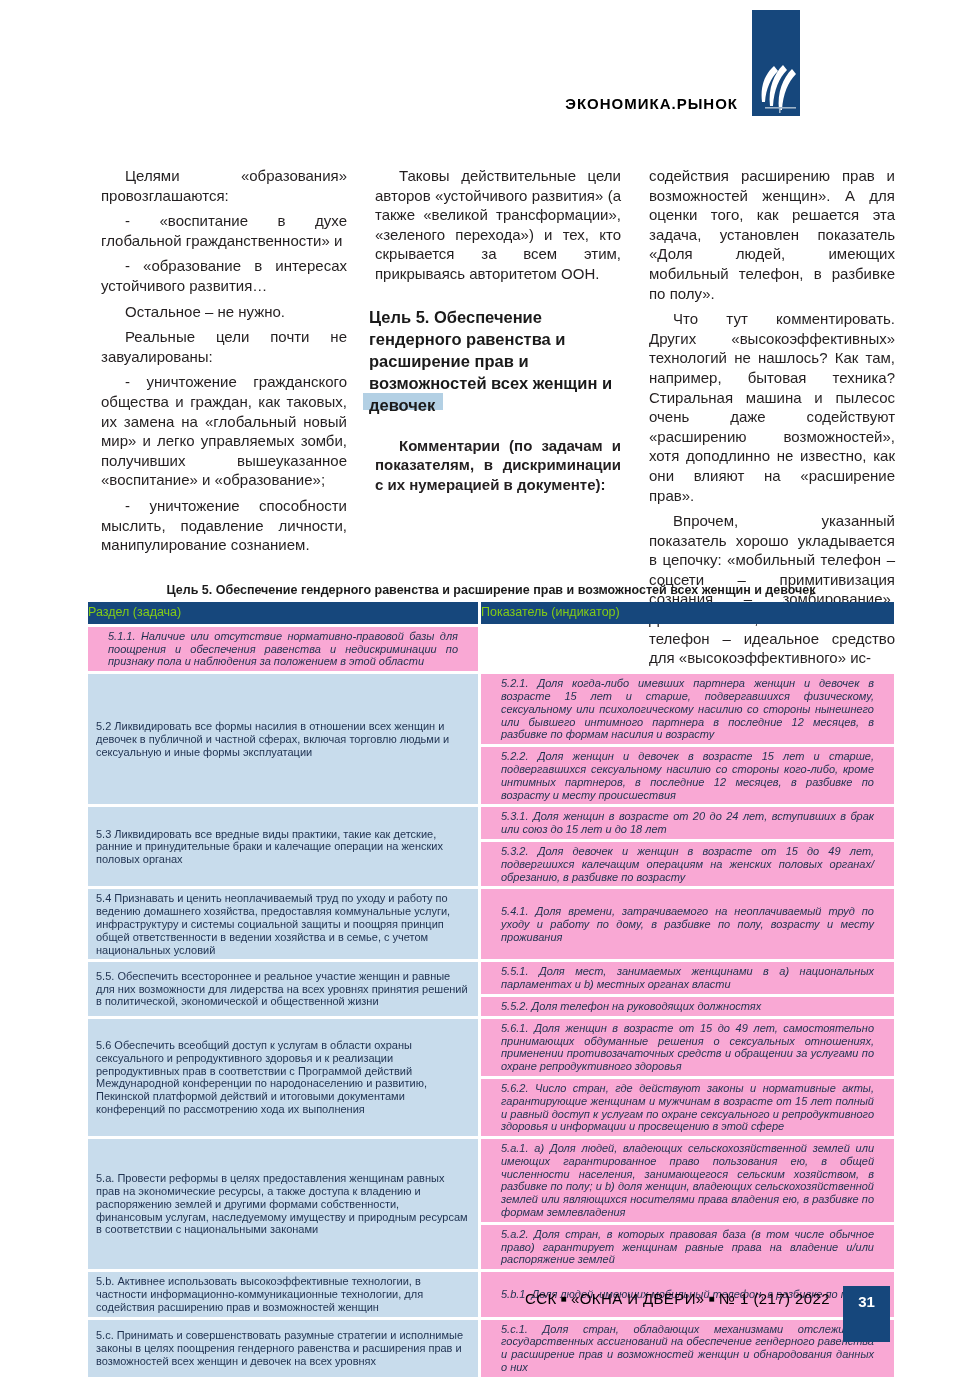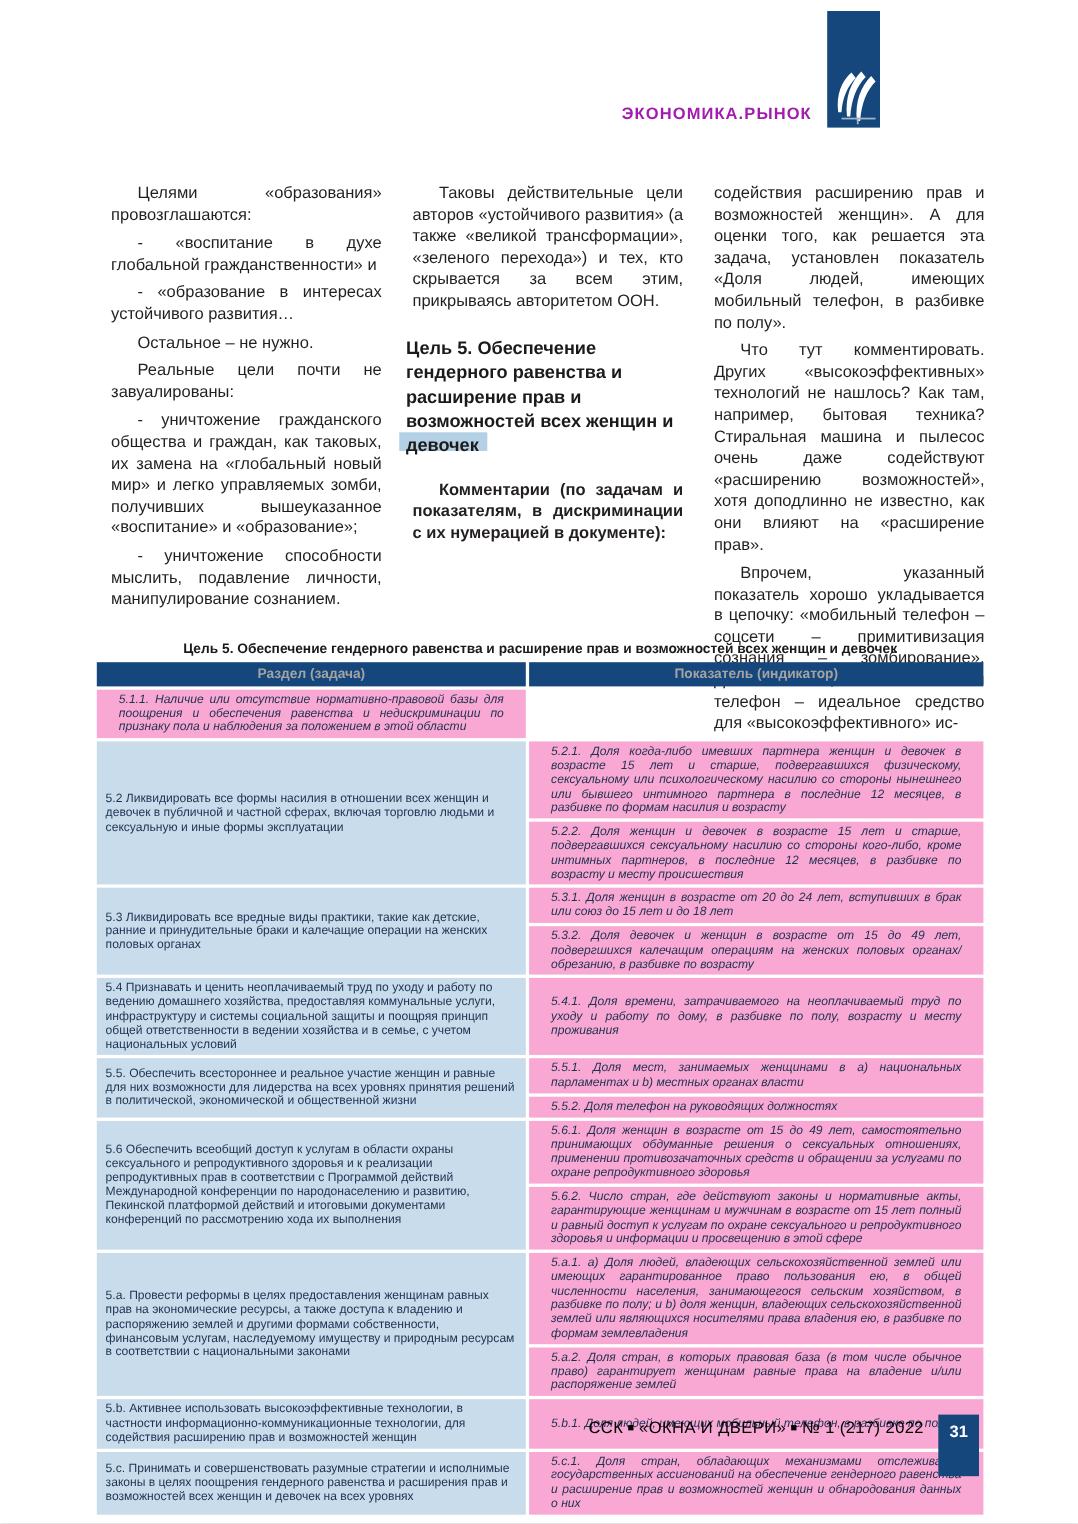--- a/index.html
+++ b/index.html
@@ -11,21 +11,21 @@
     font-family:"Liberation Sans","DejaVu Sans",sans-serif;
     color:#231f20;
     overflow:hidden;
     box-shadow:0 0 4px rgba(0,0,0,.25);
   }
   
   .brand-row{position:absolute;top:10px;left:0;width:890px;height:106px;}
   .section-label{
     position:absolute;right:152px;bottom:4px;
     font-size:15px;font-weight:bold;letter-spacing:1px;
-    color:#a21caf;
+    color:#000000;
   }
   .logo{
     position:absolute;right:90px;top:0;
     width:48px;height:106px;background:#16477c;
   }
   .logo svg{display:block;width:48px;height:106px;}
   
   .columns{
     position:absolute;top:160px;left:95px;width:806px;
     display:flex;gap:16px;
@@ -50,41 +50,41 @@
   }
   
   .table-section{position:absolute;top:583px;left:88px;width:806px;}
   .table-caption{
     text-align:center;font-weight:bold;font-size:12.5px;color:#1a1a1a;
     margin-bottom:5px;
   }
   .tbl{display:flex;flex-direction:column;gap:3px;font-size:11px;line-height:12.8px;color:#1e3150;}
   .tbl-header{display:grid;grid-template-columns:390px 1fr;gap:3px;}
   .th{
-    background:#16477c;color:#a3a3a3;font-weight:bold;font-size:12.5px;
-    text-align:center;padding:4px 0 5px 0;
+    background:#16477c;color:#84cc16;font-weight:normal;font-size:12.5px;
+    padding:4px 0 5px 0;
   }
   .tbl-row{display:grid;grid-template-columns:390px 1fr;gap:3px;}
   .td-task{
     background:#c8dcec;display:flex;align-items:center;
     padding:3px 10px 3px 8px;
   }
   .td-ind{display:flex;flex-direction:column;gap:3px;}
   .ind{
     background:#f9a8d4;flex:1;display:flex;align-items:center;
     padding:3px 20px;text-align:justify;font-style:italic;
   }
   
   .footer{position:absolute;right:90px;bottom:43px;display:flex;align-items:flex-start;gap:13px;}
   .footer-line{
     color:#000000;font-size:15px;letter-spacing:.4px;margin-top:4px;white-space:nowrap;
   }
   .sq{font-size:10px;vertical-align:2px;margin:0 4px;}
   .page-num{
-    width:37px;height:56px;background:#16477c;color:#ffffff;
+    width:47px;height:56px;background:#16477c;color:#ffffff;
     font-weight:bold;font-size:15px;
     display:flex;justify-content:center;align-items:flex-start;
     padding-top:7px;box-sizing:border-box;
   }
 </style>
 </head>
 <body>
 
 <div class="page">
 

